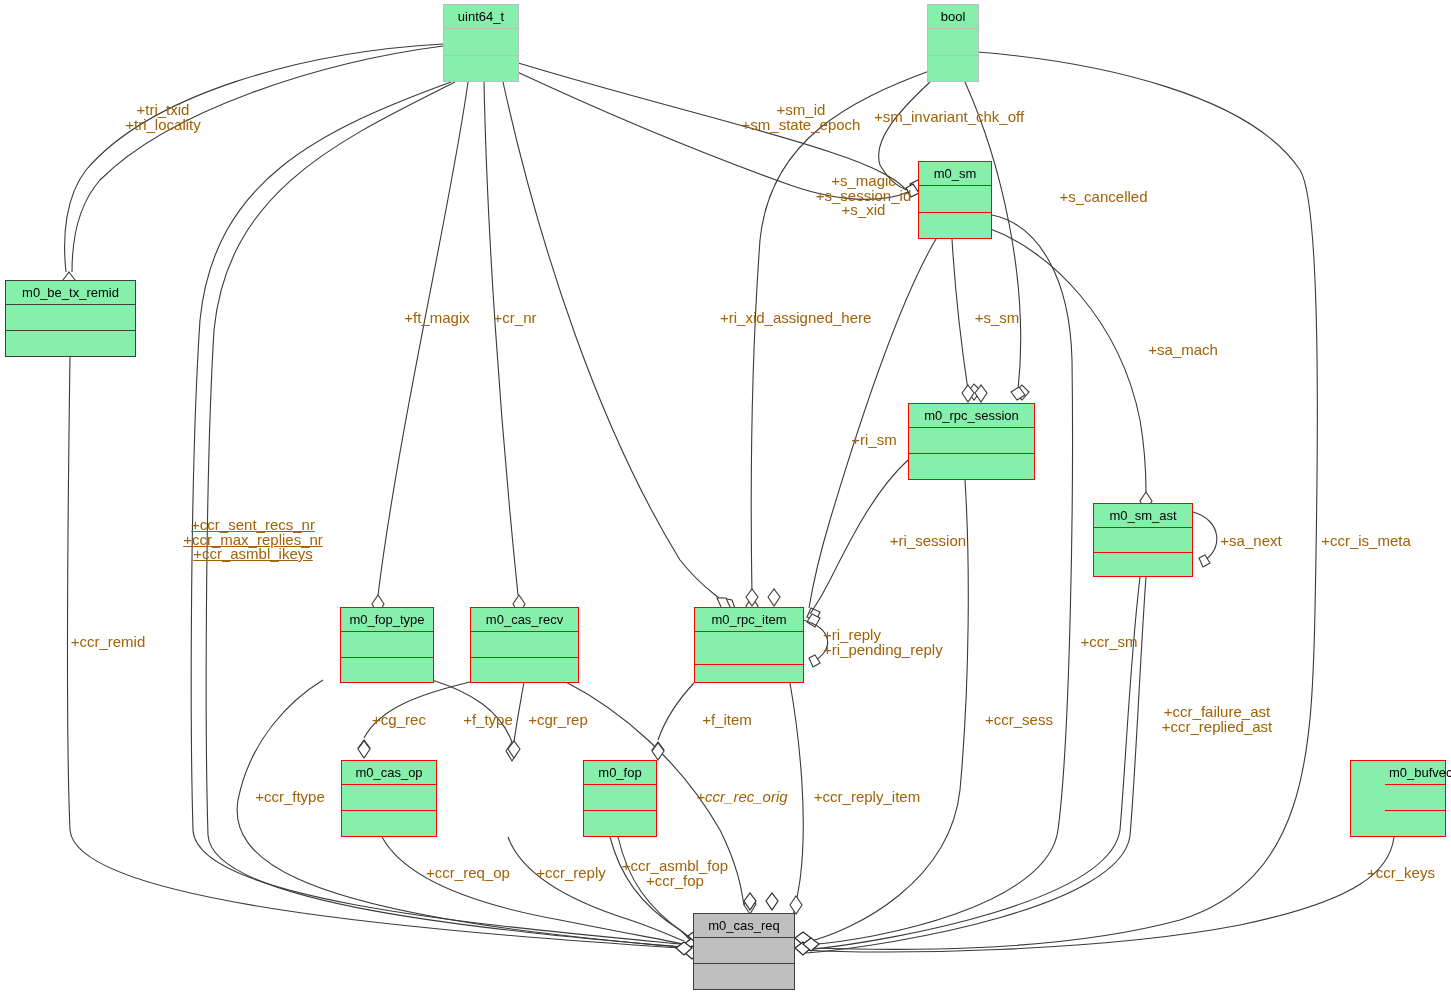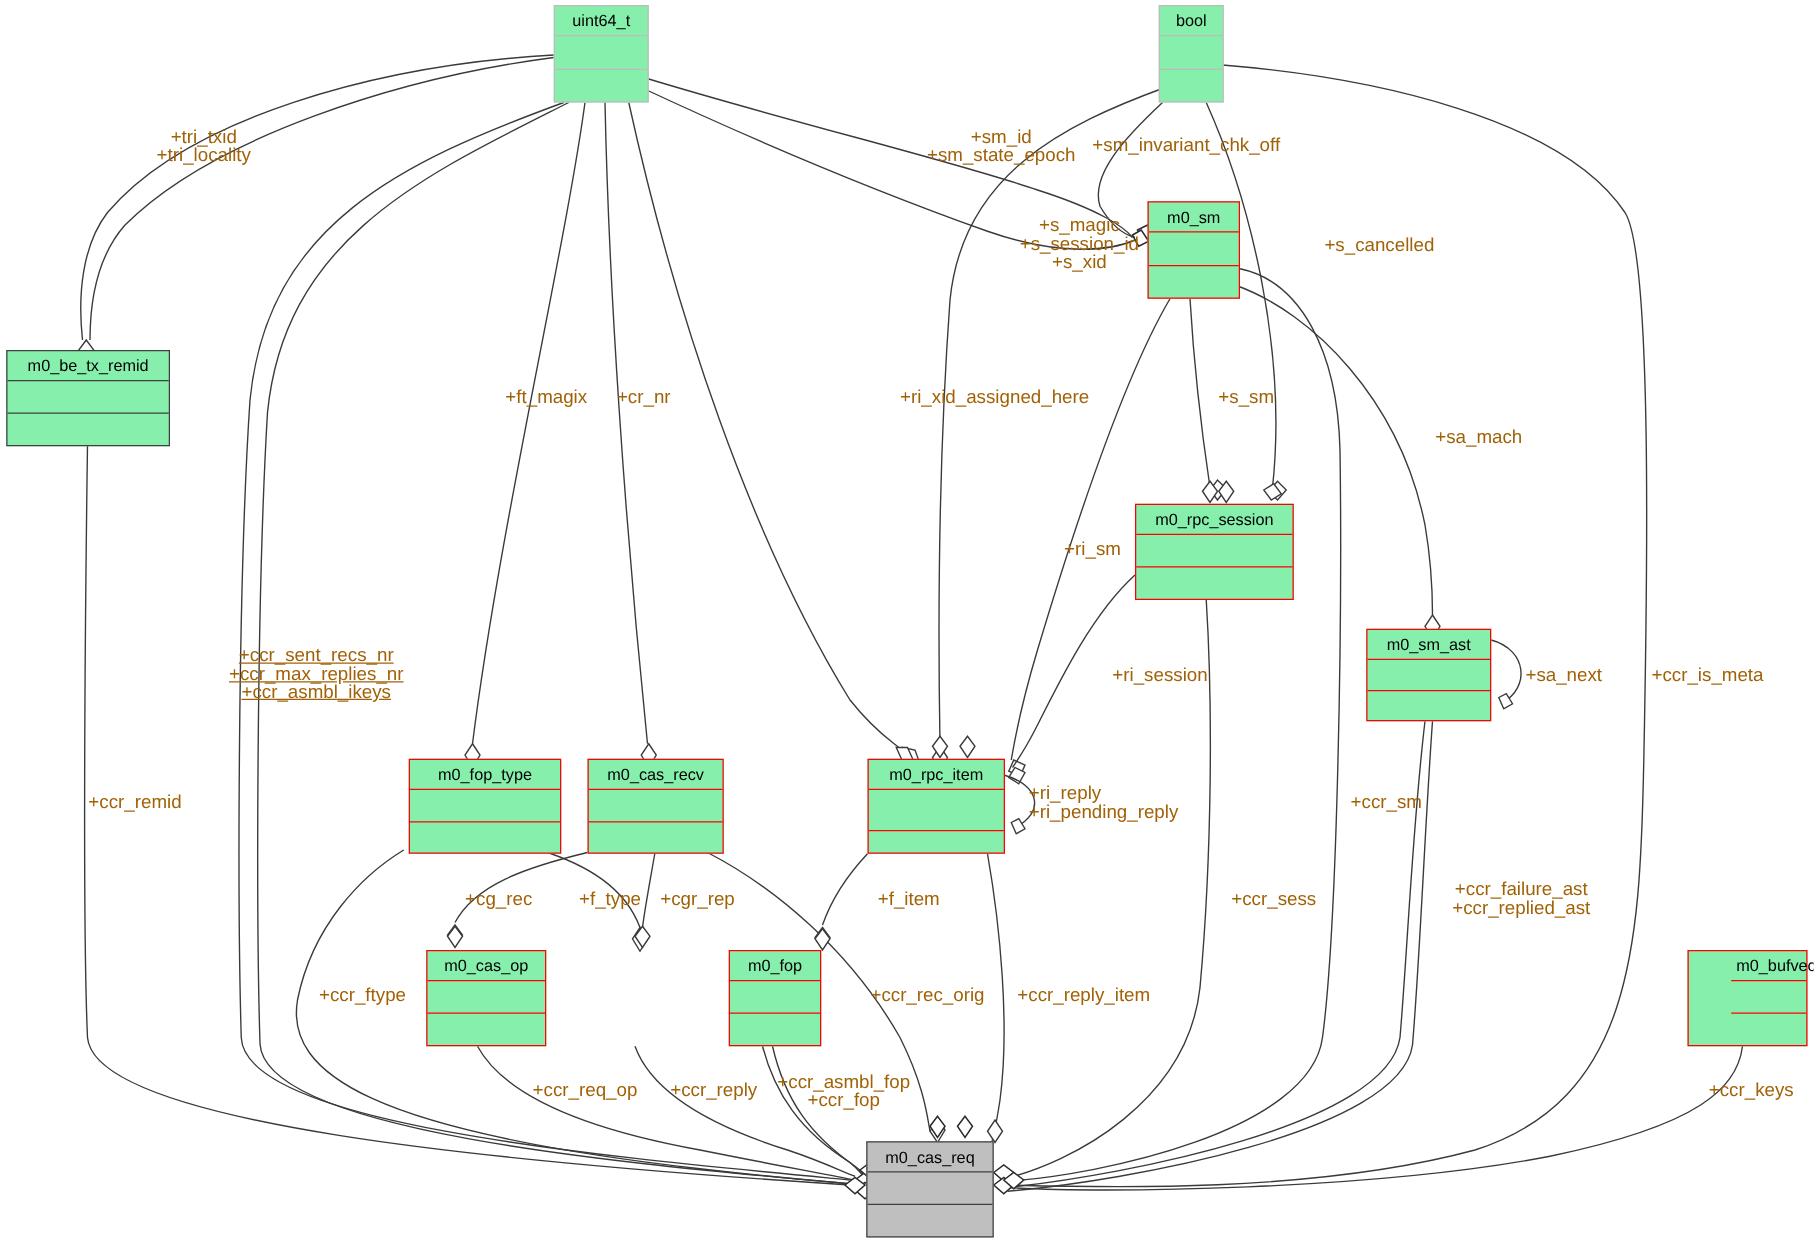--- a/index.html
+++ b/index.html
@@ -246,21 +246,21 @@
     <div class="row sep"></div>
     <div class="row"></div>
   </div>
 
   <div class="node" style="left:1093px; top:503px; width:100px; height:74px;">
     <div class="title">m0_sm_ast</div>
     <div class="row sep"></div>
     <div class="row"></div>
   </div>
 
-  <div class="node" style="left:327px; top:607px; width:122px; height:76px;">
+  <div class="node" style="left:340px; top:607px; width:94px; height:76px;">
     <div class="title">m0_fop_type</div>
     <div class="row sep"></div>
     <div class="row"></div>
   </div>
 
   <div class="node" style="left:470px; top:607px; width:109px; height:76px;">
     <div class="title">m0_cas_recv</div>
     <div class="row sep"></div>
     <div class="row"></div>
   </div>
@@ -322,21 +322,21 @@
 +ri_pending_reply</div>
   <div class="edge-label" style="left:368px; top:713px; width:62px;">+cg_rec</div>
   <div class="edge-label" style="left:457px; top:713px; width:62px;">+f_type</div>
   <div class="edge-label" style="left:525px; top:713px; width:66px;">+cgr_rep</div>
   <div class="edge-label" style="left:698px; top:713px; width:58px;">+f_item</div>
   <div class="edge-label" style="left:249px; top:790px; width:82px;">+ccr_ftype</div>
   <div class="edge-label" style="left:422px; top:866px; width:92px;">+ccr_req_op</div>
   <div class="edge-label" style="left:530px; top:866px; width:82px;">+ccr_reply</div>
   <div class="edge-label" style="left:620px; top:859px; width:110px;">+ccr_asmbl_fop
 +ccr_fop</div>
-  <div class="edge-label" style="left:687px; top:790px; width:110px;">+ccr_rec_orig</div>
+  <div class="edge-label" style="left:687px; top:790px; width:110px;font-style:italic;">+ccr_rec_orig</div>
   <div class="edge-label" style="left:810px; top:790px; width:114px;">+ccr_reply_item</div>
   <div class="edge-label" style="left:980px; top:713px; width:78px;">+ccr_sess</div>
   <div class="edge-label" style="left:1075px; top:635px; width:68px;">+ccr_sm</div>
   <div class="edge-label" style="left:1157px; top:705px; width:120px;">+ccr_failure_ast
 +ccr_replied_ast</div>
   <div class="edge-label" style="left:1362px; top:866px; width:78px;">+ccr_keys</div>
 
 </div>
 
 </body></html>

